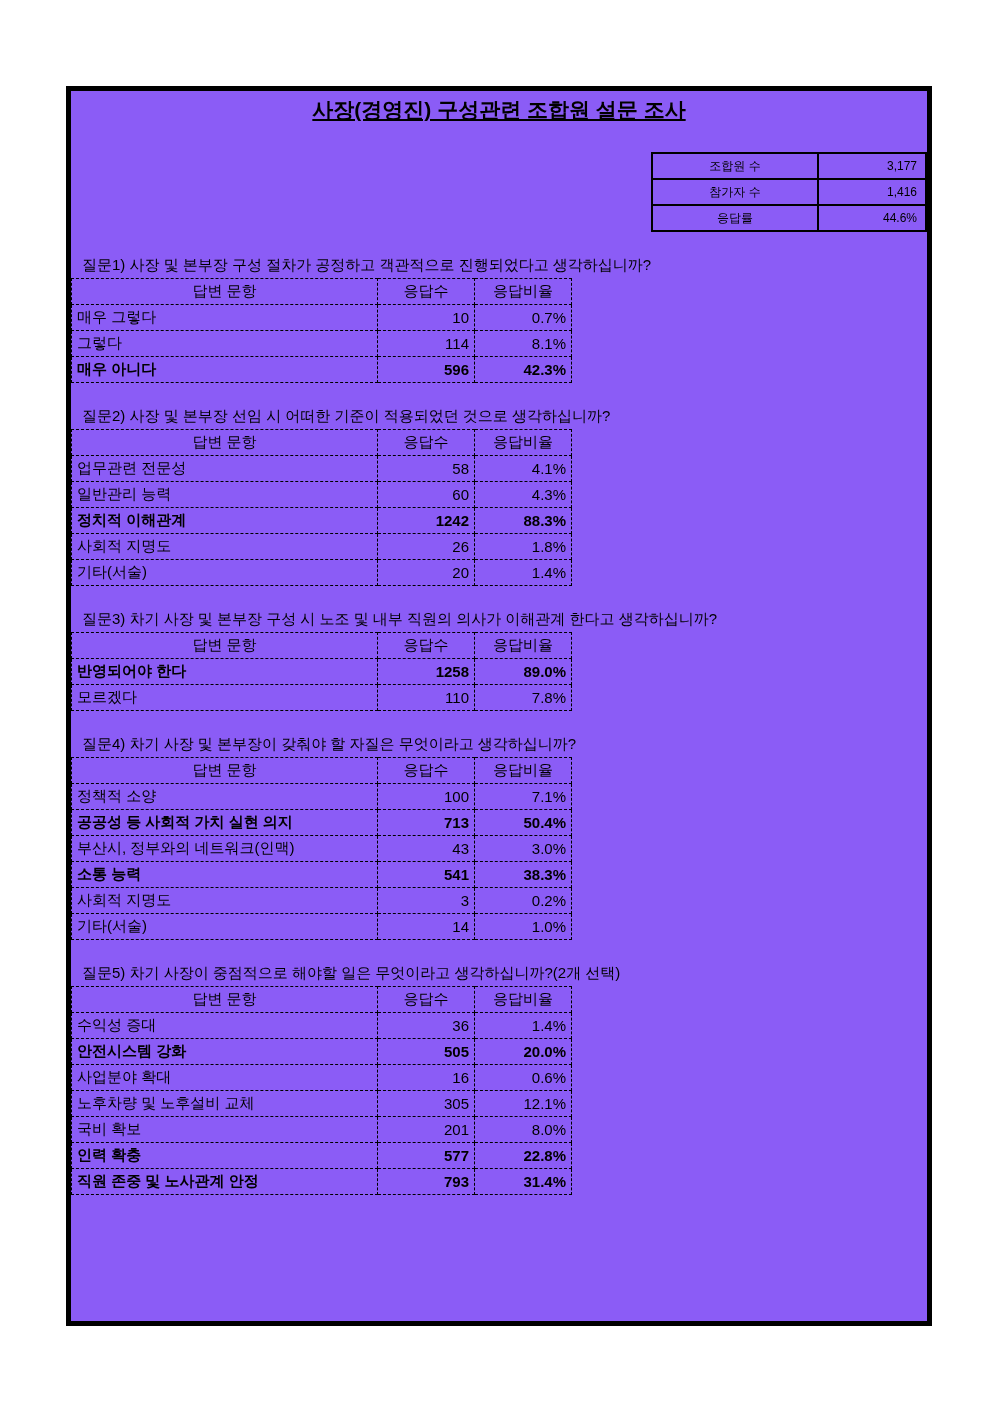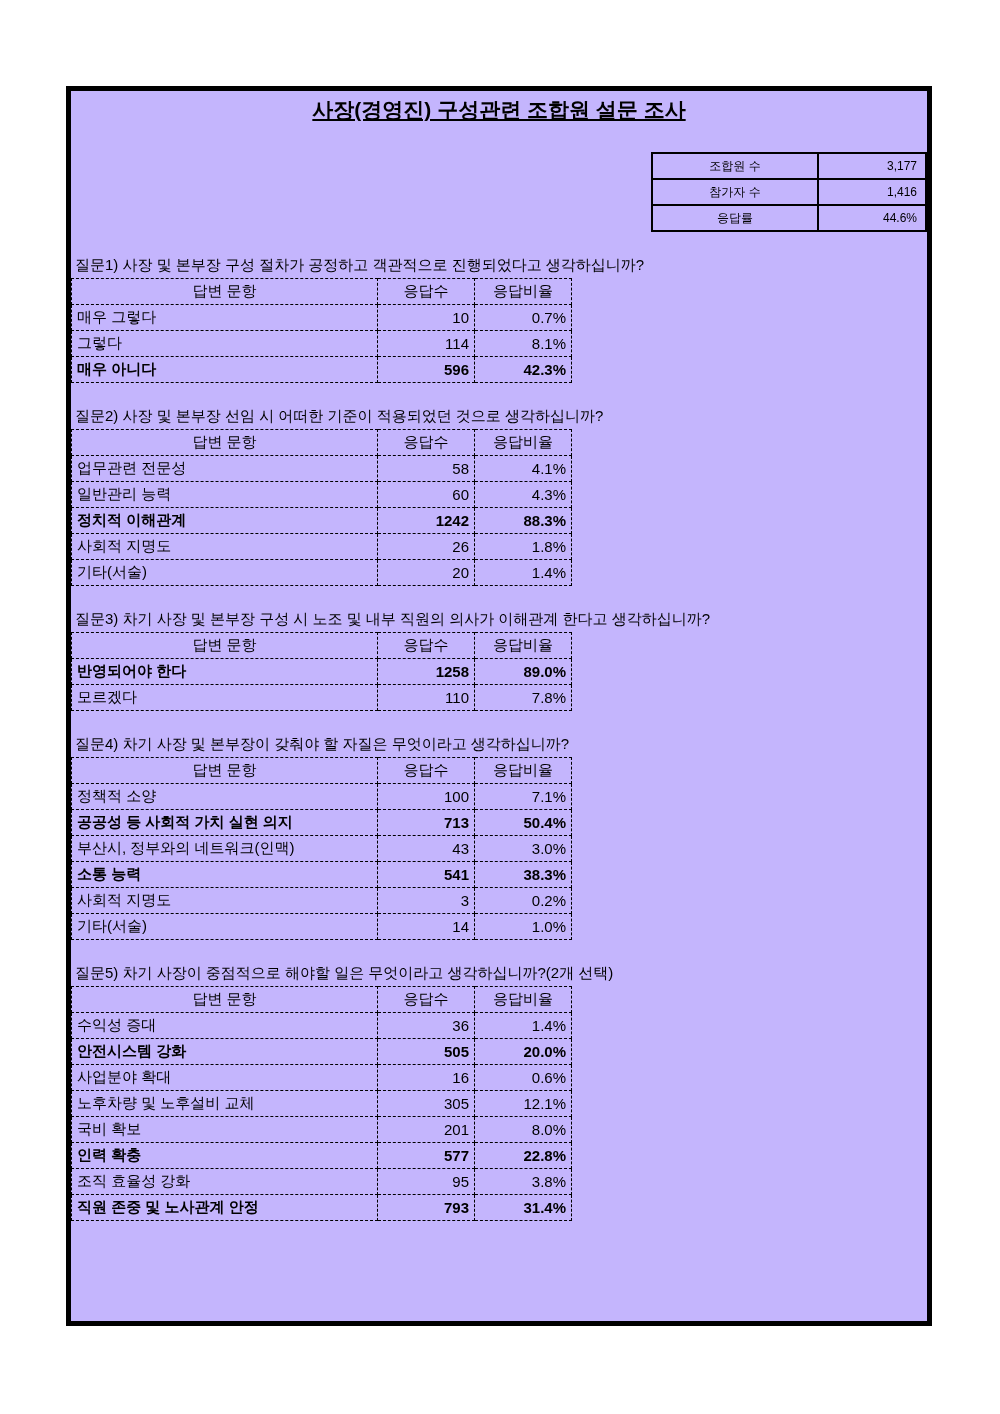--- a/index.html
+++ b/index.html
@@ -13,21 +13,21 @@
     overflow: hidden;
   }
   .sheet-box {
     position: absolute;
     left: 66px;
     top: 86px;
     width: 866px;
     height: 1240px;
     box-sizing: border-box;
     border: 5px solid #000000;
-    background: #c4b5fd;
+    background: #8b5cf6;
   }
   .doc-title {
     margin-top: 5px;
     text-align: center;
     font-size: 21px;
     font-weight: bold;
     text-decoration: underline;
     white-space: nowrap;
   }
   
@@ -42,21 +42,21 @@
     padding: 1px 8px;
     box-sizing: content-box;
   }
   .s-label { width: 148px; text-align: center; }
   .s-value { width: 90px;  text-align: right; }
 
   
   .question { margin-top: 24px; }
   .q-heading {
     font-size: 15px;
-    padding-left: 4px;
+    padding-left: 11px;
     margin-bottom: 3px;
     white-space: nowrap;
   }
   .q-table {
     border-collapse: collapse;
     table-layout: fixed;
     width: 500px;
   }
   .q-table th, .q-table td {
     border: 1.5px dashed #000000;
@@ -269,25 +269,20 @@
               <tr>
     <td class="a-label">국비 확보</td>
     <td class="a-count">201</td>
     <td class="a-ratio">8.0%</td>
   </tr>
               <tr class="bold">
     <td class="a-label">인력 확충</td>
     <td class="a-count">577</td>
     <td class="a-ratio">22.8%</td>
   </tr>
-              <tr>
-    <td class="a-label">조직 효율성 강화</td>
-    <td class="a-count">95</td>
-    <td class="a-ratio">3.8%</td>
-  </tr>
               <tr class="bold">
     <td class="a-label">직원 존중 및 노사관계 안정</td>
     <td class="a-count">793</td>
     <td class="a-ratio">31.4%</td>
   </tr>
             </tbody>
     </table>
   </section>
       </div>
   </div>

